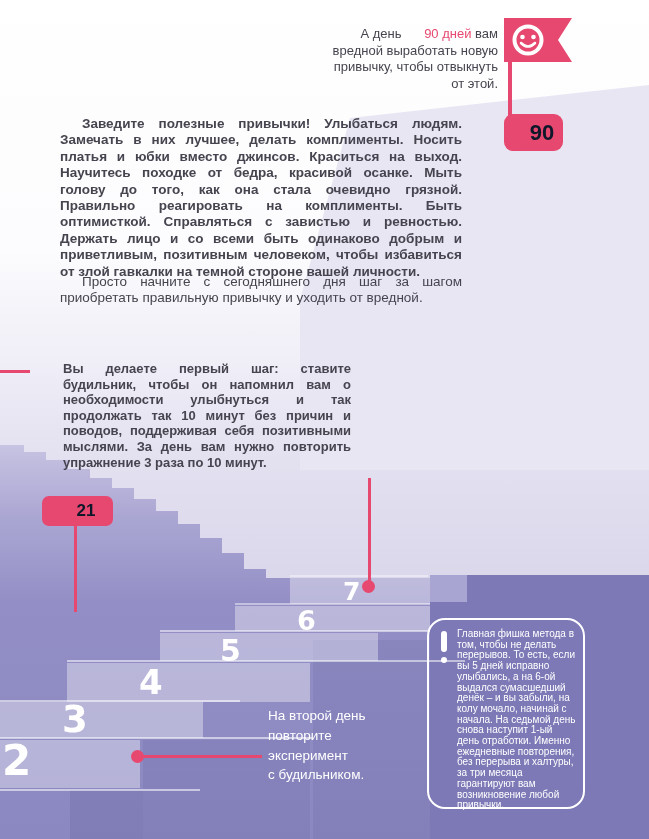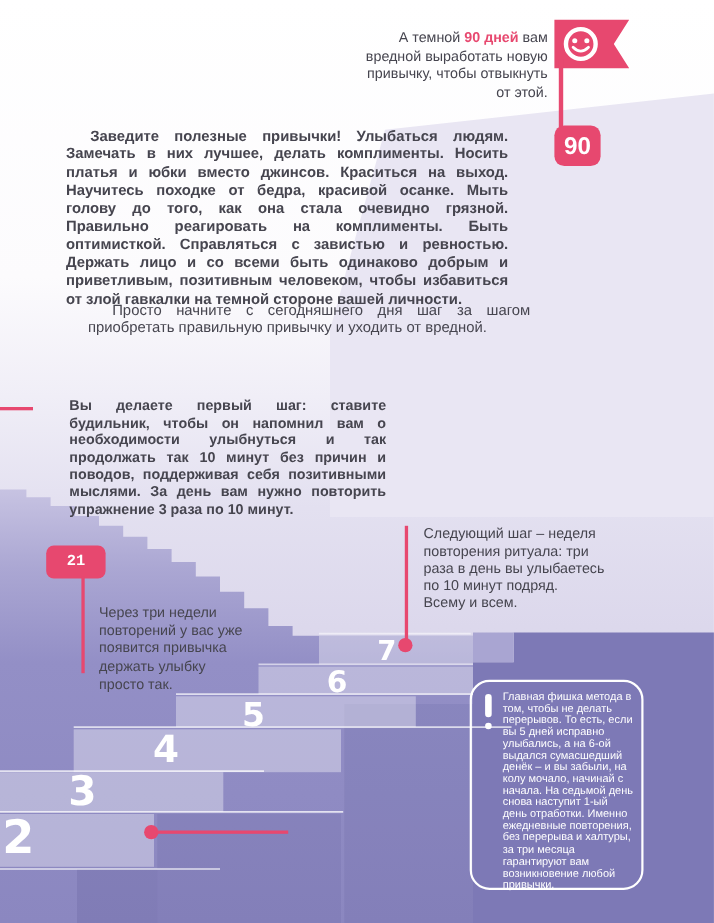--- a/index.html
+++ b/index.html
@@ -7,32 +7,32 @@
     position:relative;width:649px;height:839px;overflow:hidden;
     font-family:"Liberation Sans","DejaVu Sans",sans-serif;
     background:linear-gradient(180deg,#ffffff 0%,#fcfbfd 30%,#f0eef7 43%,#e3e0f0 55%,#dcd8ec 68%,#d2cee6 100%);
   }
   .abs{position:absolute;}
   .txt{color:#46454f;}
   .pre{white-space:pre-line;}
   .just{text-align:justify;}
   
   .flag-note{right:151px;top:26px;width:172px;text-align:right;font-size:13px;line-height:16.5px;}
-  .hl{color:#e7486f;font-weight:bold;}
+  .hl{color:#e7486f;font-weight:normal;margin-left:19px;}
   .p1{left:60px;top:116px;width:402px;font-size:13.5px;line-height:16.4px;text-indent:22px;font-weight:bold;}
-  .p2{left:60px;top:274px;width:402px;font-size:13.5px;line-height:16.4px;text-indent:22px;margin-left:20px;}
+  .p2{left:60px;top:274px;width:402px;font-size:13.5px;line-height:16.4px;text-indent:22px;}
   .p3{left:63px;top:361px;width:288px;font-size:13px;line-height:15.6px;font-weight:bold;}
   .week-note{left:385px;top:477px;font-size:13px;line-height:15.8px;}
   .habit-note{left:90px;top:549px;font-size:13px;line-height:16.2px;}
   .day2-note{left:268px;top:706px;font-size:13.5px;line-height:19.8px;color:#ffffff;}
   
   .pink{background:#e7486f;}
-  .badge{color:#ffffff;font-weight:bold;display:flex;align-items:center;justify-content:center;}
+  .badge{color:#0f172a;font-weight:bold;display:flex;align-items:center;justify-content:center;padding-left:17px;}
   .badge90{left:504px;top:114px;width:42px;height:37px;border-radius:9px;font-size:22px;}
-  .badge21{left:42px;top:496px;width:54px;height:30px;border-radius:7px;font-size:14px;font-family:Liberation Mono, monospace;}
+  .badge21{left:42px;top:496px;width:54px;height:30px;border-radius:7px;font-size:17px;}
   .pole{left:508px;top:54px;width:4px;height:62px;}
   .line21{left:74px;top:524px;width:3px;height:88px;}
   .pointer-left{left:0;top:370px;width:30px;height:3px;}
   .line7{left:368px;top:478px;width:3px;height:108px;}
   .line2{left:142px;top:755px;width:120px;height:3px;}
   .dot{width:13px;height:13px;border-radius:50%;}
   .dot7{left:362px;top:580px;}
   .dot2{left:131px;top:750px;}
   
   .stepnum{color:#fff;font-weight:bold;font-family:"DejaVu Sans","Liberation Sans",sans-serif;}
@@ -84,62 +84,56 @@
     <line x1="0" y1="790" x2="200" y2="790" stroke="rgba(255,255,255,0.75)" stroke-width="1.5"></line>
     <line x1="0" y1="738" x2="312" y2="738" stroke="rgba(255,255,255,0.75)" stroke-width="1.5"></line>
     <line x1="0" y1="701" x2="240" y2="701" stroke="rgba(255,255,255,0.75)" stroke-width="1.5"></line>
     <line x1="67" y1="661" x2="465" y2="661" stroke="rgba(255,255,255,0.7)" stroke-width="1.5"></line>
     <line x1="160" y1="631" x2="430" y2="631" stroke="rgba(255,255,255,0.7)" stroke-width="1.5"></line>
     <line x1="235" y1="604" x2="430" y2="604" stroke="rgba(255,255,255,0.6)" stroke-width="1.5"></line>
     <line x1="290" y1="576" x2="428" y2="576" stroke="rgba(255,255,255,0.5)" stroke-width="1.5"></line>
   </svg>
 
   <div class="abs txt flag-note">
-    <span>А темной </span><span class="hl">90 дней</span><span> вам вредной выработать новую привычку, чтобы отвыкнуть от этой.</span>
+    <span>А день </span><span class="hl">90 дней</span><span> вам вредной выработать новую привычку, чтобы отвыкнуть от этой.</span>
   </div>
 
   <svg class="abs" style="left:488px;top:16px;" width="84" height="52" viewBox="0 0 84 52">
     <polygon points="16,2 84,2 70,24 84,46 16,46" fill="#e7486f"></polygon>
     <circle cx="40" cy="24" r="13.5" fill="none" stroke="#ffffff" stroke-width="4"></circle>
     <circle cx="34.5" cy="21" r="2.3" fill="#ffffff"></circle>
     <circle cx="45.5" cy="21" r="2.3" fill="#ffffff"></circle>
     <path d="M33,27 Q40,34 47,27" fill="none" stroke="#ffffff" stroke-width="2.5" stroke-linecap="round"></path>
   </svg>
   <div class="abs pink pole"></div>
   <div class="abs pink badge badge90">90</div>
 
   <div class="abs txt just p1">Заведите полезные привычки! Улыбаться людям. Замечать в них лучшее, делать комплименты. Носить платья и юбки вместо джинсов. Краситься на выход. Научитесь походке от бедра, красивой осанке. Мыть голову до того, как она стала очевидно грязной. Правильно реагировать на комплименты. Быть оптимисткой. Справляться с завистью и ревностью. Держать лицо и со всеми быть одинаково добрым и приветливым, позитивным человеком, чтобы избавиться от злой гавкалки на темной стороне вашей личности.</div>
   <div class="abs txt just p2">Просто начните с сегодняшнего дня шаг за шагом приобретать правильную привычку и уходить от вредной.</div>
   <div class="abs pink pointer-left"></div>
   <div class="abs txt just p3">Вы делаете первый шаг: ставите будильник, чтобы он напомнил вам о необходимости улыбнуться и так продолжать так 10 минут без причин и поводов, поддерживая себя позитивными мыслями. За день вам нужно повторить упражнение 3 раза по 10 минут.</div>
 
-  <div class="abs txt pre week-note">Следующий шаг – неделя
-повторения ритуала: три
-раза в день вы улыбаетесь
-по 10 минут подряд.
-Всему и всем.</div>
   <div class="abs pink line7"></div>
   <div class="abs pink dot dot7"></div>
 
   <div class="abs pink badge badge21">21</div>
   <div class="abs pink line21"></div>
-  <div class="abs txt pre habit-note">Через три недели
-повторений у вас уже
-появится привычка
-держать улыбку
-просто так.</div>
 
   <div class="abs stepnum n2">2</div>
   <div class="abs stepnum n3">3</div>
   <div class="abs stepnum n4">4</div>
   <div class="abs stepnum n5">5</div>
   <div class="abs stepnum n6">6</div>
   <div class="abs stepnum n7">7</div>
 
   <div class="abs pink dot dot2"></div>
   <div class="abs pink line2"></div>
+  <div class="abs pre day2-note">На второй день
+повторите
+эксперимент
+с будильником.</div>
 
   <div class="abs alert-box"></div>
   <div class="abs alert-bar"></div>
   <div class="abs alert-dot"></div>
   <div class="abs alert-text">Главная фишка метода в том, чтобы не делать перерывов. То есть, если вы 5 дней исправно улыбались, а на 6-ой выдался сумасшедший денёк – и вы забыли, на колу мочало, начинай с начала. На седьмой день снова наступит 1-ый день отработки. Именно ежедневные повторения, без перерыва и халтуры, за три месяца гарантируют вам возникновение любой привычки.</div>
 
 </div>
 
 </body></html>

